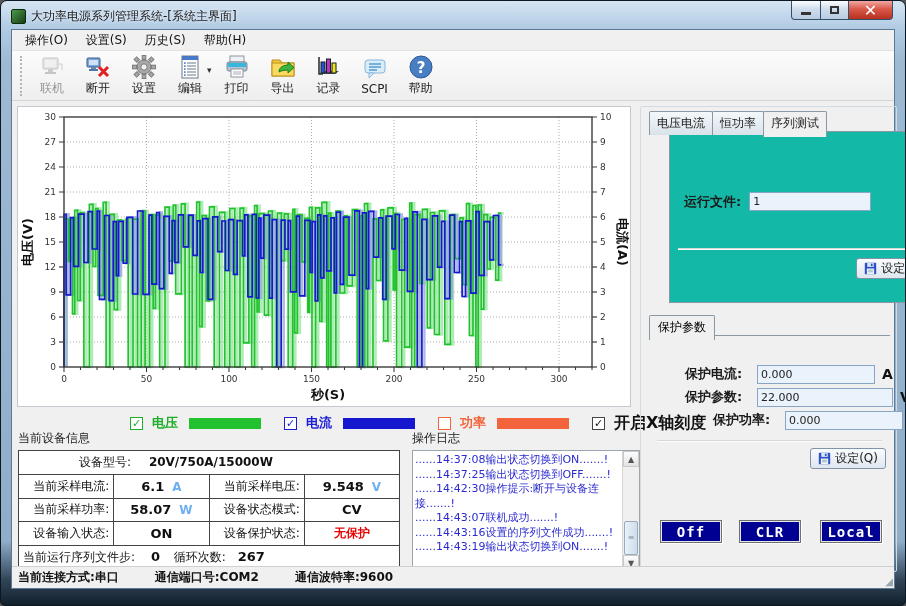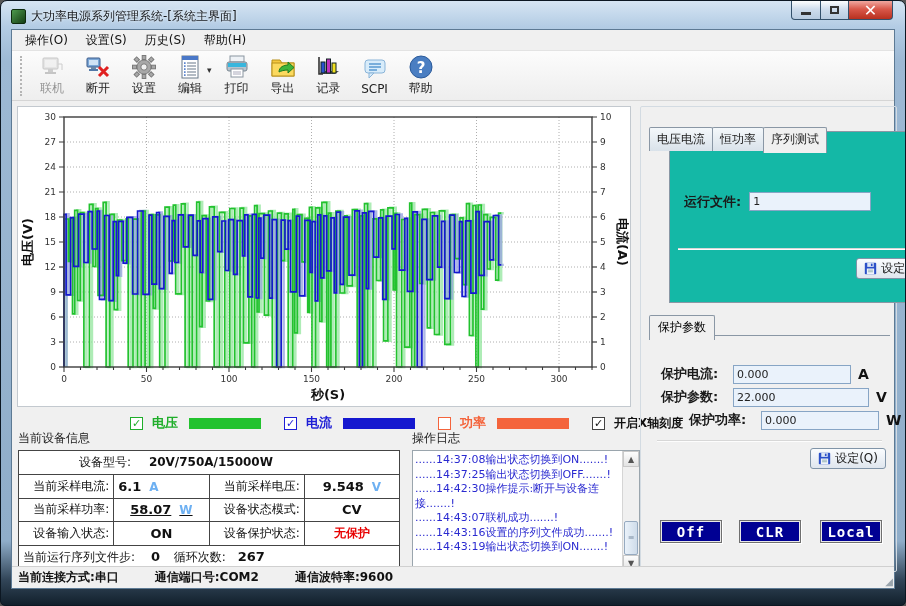--- a/index.html
+++ b/index.html
@@ -50,37 +50,37 @@
   .log-group{position:absolute;left:400px;top:400px;width:232px;height:142px;}
   .log-box{position:relative;width:228px;height:122px;margin-top:3px;background:#fff;border:1px solid #9aa5ad;overflow:hidden;}
   .log-lines{position:absolute;left:2px;top:2px;right:19px;font-size:11px;line-height:14.5px;color:#2a2ad0;word-break:break-all;}
   .scrollbar{position:absolute;right:0;top:0;bottom:0;width:17px;background:#f0f0f0;border-left:1px solid #d5d5d5;}
   .sb-arrow{height:16px;display:flex;align-items:center;justify-content:center;font-size:8px;color:#555;background:linear-gradient(180deg,#fdfdfd,#e3e3e3);border:1px solid #c9c9c9;}
   .sb-thumb{position:absolute;left:1px;right:1px;top:58%;height:34px;background:linear-gradient(90deg,#eaf2fa,#cfdcea);border:1px solid #96aac0;border-radius:2px;
     display:flex;align-items:center;justify-content:center;font-size:8px;color:#7a8da2;}
   .sb-down{position:absolute;bottom:0;left:0;right:0;}
   
   .right-col{position:absolute;left:628px;top:76px;width:257px;height:466px;border:1px solid #d3dbe2;border-radius:2px;}
-  .tabstrip{position:absolute;left:8px;top:20px;display:flex;z-index:2;}
+  .tabstrip{position:absolute;left:8px;top:4px;display:flex;z-index:2;}
   .tab{font-size:12px;color:#222;padding:3px 7px;border:1px solid #8a97a5;border-bottom:none;border-radius:2px 2px 0 0;
     background:linear-gradient(180deg,#f4f8fb,#d9e2ea);margin-right:-1px;}
   .tab.active{background:#f0f0f0;position:relative;top:0px;padding-bottom:5px;margin-bottom:-2px;}
   .tabpanel{position:absolute;left:8px;top:24px;width:274px;height:172px;border:1px solid #8a97a5;background:#14b8a6;margin-left:20px;}
   .runfile-row{position:absolute;left:14px;top:60px;display:flex;align-items:center;}
   .field-label{font-size:13px;font-weight:bold;color:#1a1a1a;white-space:nowrap;}
   .textfield{background:#eaf2fb;border:1px solid #87a5c5;font-size:11px;color:#222;padding:1px 3px;height:19px;font-family:"DejaVu Sans",sans-serif;}
   .sep{position:absolute;left:8px;right:8px;border-top:1px solid #d7d7d7;border-bottom:1px solid #fdfdfd;}
   .set-btn{position:absolute;display:flex;align-items:center;gap:4px;font-size:12px;color:#1a1a1a;padding:2px 7px;height:21px;
     border:1px solid #8094a8;border-radius:3px;background:linear-gradient(180deg,#fafcfe,#dfe6ee);}
   .floppy{width:13px;height:13px;}
   .prot-group{position:absolute;left:8px;top:208px;width:241px;height:162px;}
   .prot-tab{display:inline-block;font-size:12px;padding:3px 8px 4px;border:1px solid #8a97a5;border-bottom:none;border-radius:2px 2px 0 0;background:#f0f0f0;position:relative;z-index:2;margin-left:0px;}
   .prot-body{position:absolute;left:0;top:20px;right:0;bottom:0;border-top:1px solid #8a97a5;}
   .prot-row{position:absolute;left:12px;display:flex;align-items:center;height:20px;}
-  .prot-row .field-label{width:72px;}
+  .prot-row .field-label{width:72px;margin-left:24px;}
   .prot-unit{font-size:14px;font-weight:bold;margin-left:7px;color:#111;}
   .navy-buttons{position:absolute;left:0;top:413px;width:100%;height:30px;}
   .navy-btn{position:absolute;width:62px;height:23px;background:#000093;color:#fff;
     font-family:"DejaVu Sans Mono","Liberation Mono",monospace;font-weight:bold;font-size:14px;
     display:flex;align-items:center;justify-content:center;letter-spacing:1px;
     border:1px solid #6f6f6f;box-shadow:inset 0 0 0 1px #e8e8e8, 1px 1px 0 #fff;}
   
   .statusbar{position:absolute;left:0;right:0;bottom:0;height:22px;background:#f0f0f0;border-top:1px solid #d0d0d0;
     display:flex;align-items:center;padding-left:6px;gap:36px;}
   .status-item{font-size:12px;font-weight:bold;color:#111;}
@@ -361,42 +361,42 @@
         <span class="cbx" style="border: 1px solid rgb(31, 174, 42); color: rgb(31, 174, 42);">✓</span>
         <span class="legend-label" style="color: rgb(31, 174, 42);">电压</span>
         <span class="legend-bar" style="background: rgb(34, 194, 46);"></span>
         <span class="cbx" style="border: 1px solid rgb(29, 29, 214); color: rgb(29, 29, 214);">✓</span>
         <span class="legend-label" style="color: rgb(29, 29, 214);">电流</span>
         <span class="legend-bar" style="background: rgb(21, 24, 207);"></span>
         <span class="cbx" style="border: 1px solid rgb(244, 100, 60); color: rgb(244, 100, 60);"></span>
         <span class="legend-label" style="color: rgb(244, 100, 60);">功率</span>
         <span class="legend-bar" style="background: rgb(244, 100, 60);"></span>
         <span class="cbx" style="border: 1px solid rgb(68, 68, 68); color: rgb(17, 17, 17);">✓</span>
-        <span class="legend-label" style="color: rgb(17, 17, 17); font-size: 12px;">开启X轴刻度</span>
+        <span class="legend-label" style="color: rgb(17, 17, 17); font-size: 16px;">开启X轴刻度</span>
       </div>
 
     <div class="device-group">
       <div class="group-title">当前设备信息</div>
       <table class="device-table">
         <tbody>
             <tr>
           <td colspan="4">
             <span class="lbl-cell" style="margin-left:56px;">设备型号:</span>
             <span class="val" style="margin-left:14px;font-size:12px;">20V/750A/15000W</span>
           </td>
         </tr>
         <tr>
           <td class="lbl-cell" style="width:112px;">当前采样电流:</td>
-          <td style="width:78px;"><span class="val">6.1</span><span class="unit">A</span></td>
+          <td style="width:78px;text-align:center;"><span class="val">6.1</span><span class="unit">A</span></td>
           <td class="lbl-cell" style="width:104px;">当前采样电压:</td>
           <td style="text-align:center;"><span class="val">9.548</span><span class="unit">V</span></td>
         </tr>
         <tr>
           <td class="lbl-cell">当前采样功率:</td>
-          <td style="text-align:center;text-decoration:underline;"><span class="val">58.07</span><span class="unit">W</span></td>
+          <td style="text-align:center;"><span class="val">58.07</span><span class="unit">W</span></td>
           <td class="lbl-cell">设备状态模式:</td>
           <td style="text-align:center;"><span class="val">CV</span></td>
         </tr>
         <tr>
           <td class="lbl-cell">设备输入状态:</td>
           <td style="text-align:center;"><span class="val">ON</span></td>
           <td class="lbl-cell">设备保护状态:</td>
           <td style="text-align:center;"><span class="val red" style="font-size:12px;">无保护</span></td>
         </tr>
         <tr>

